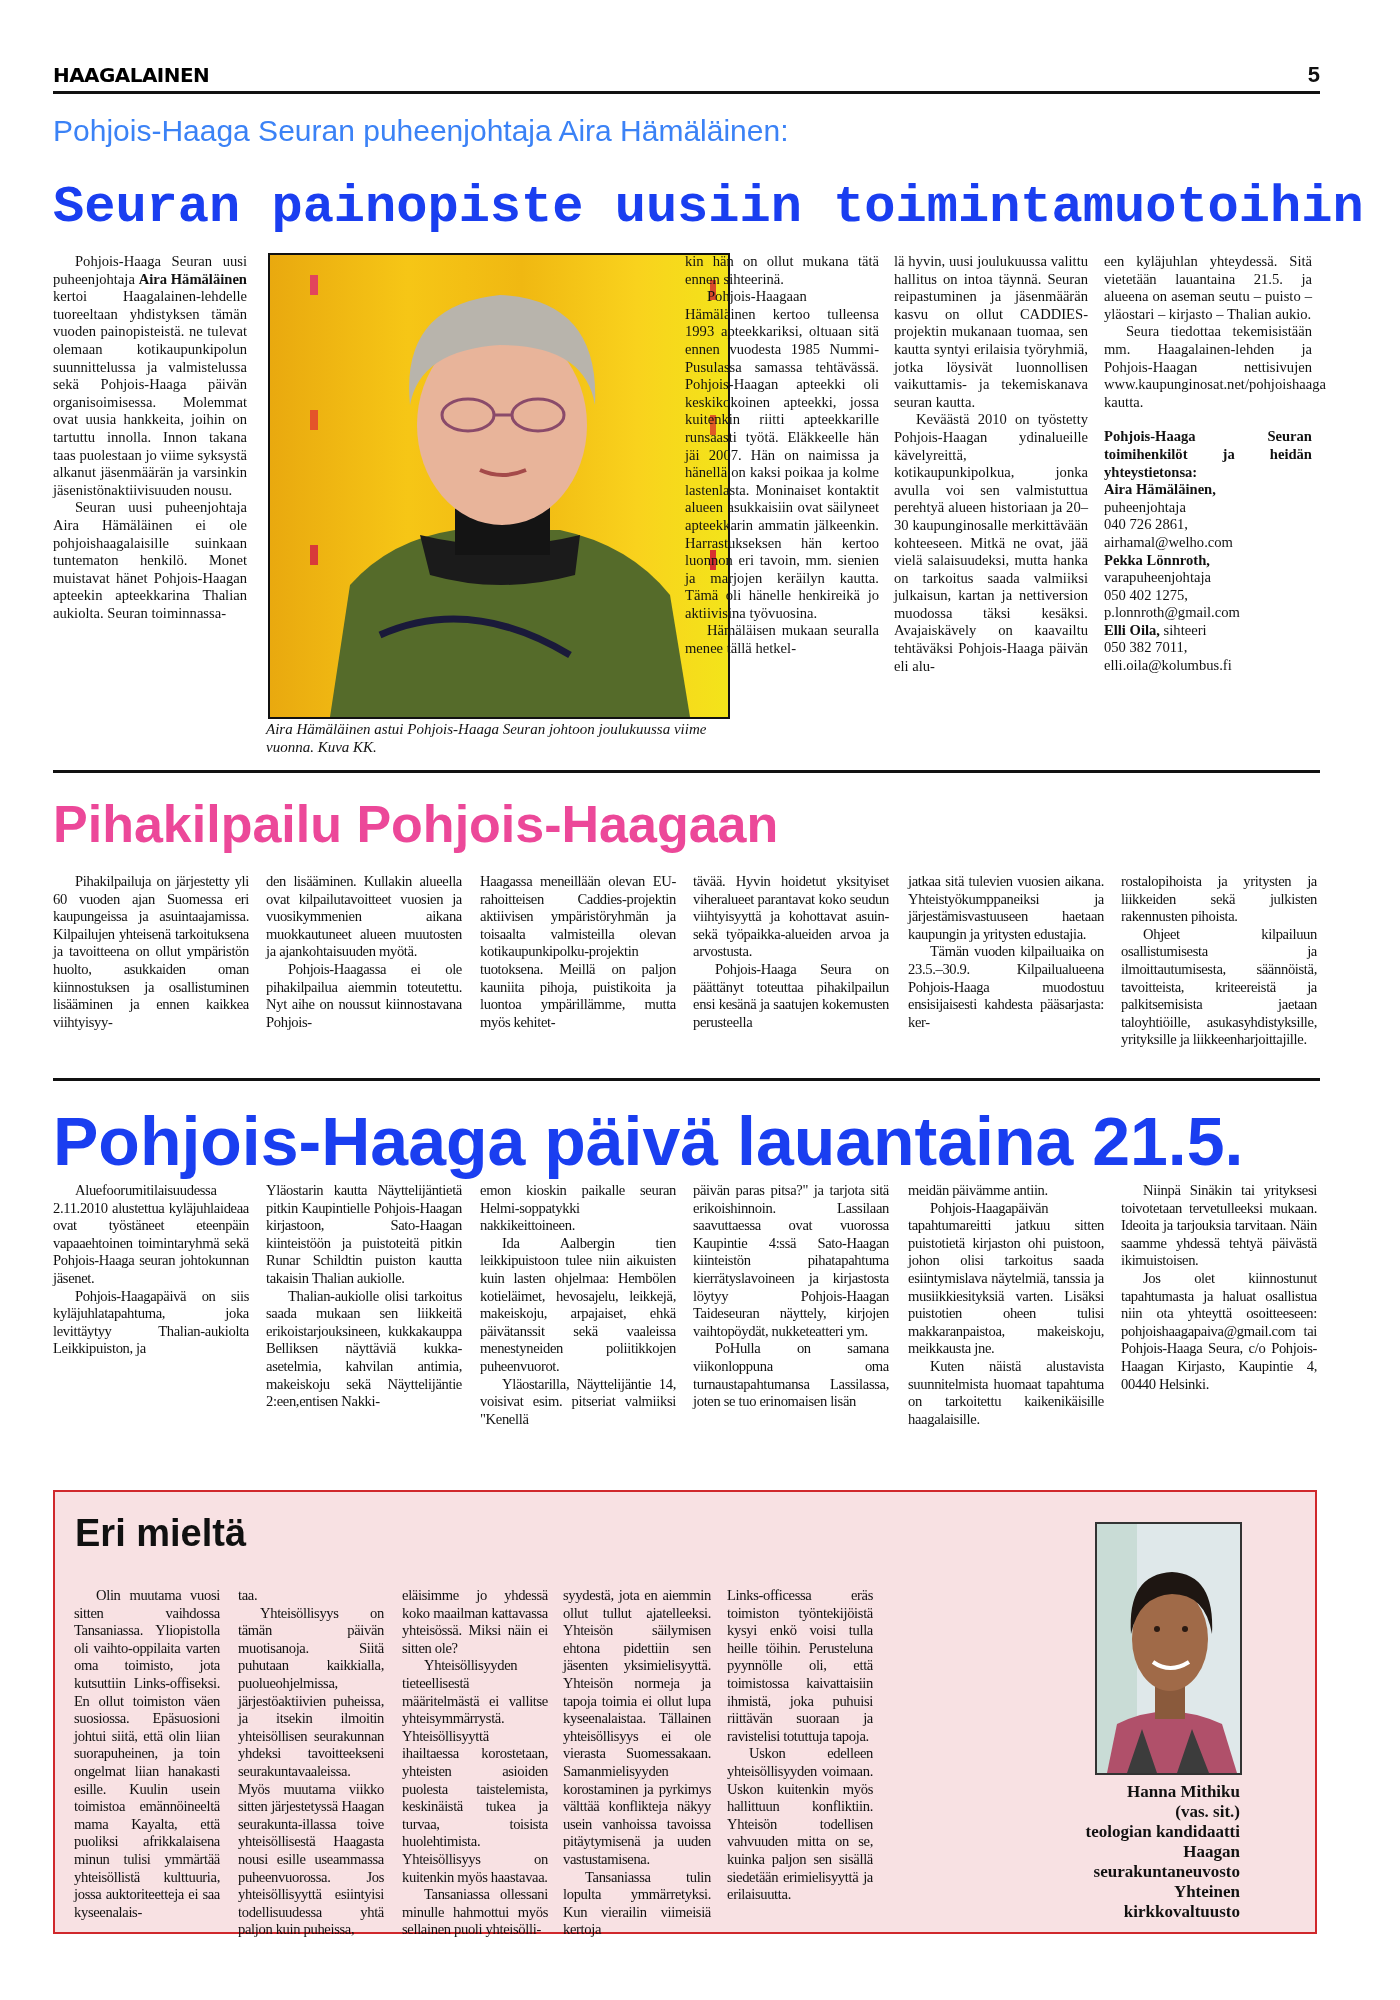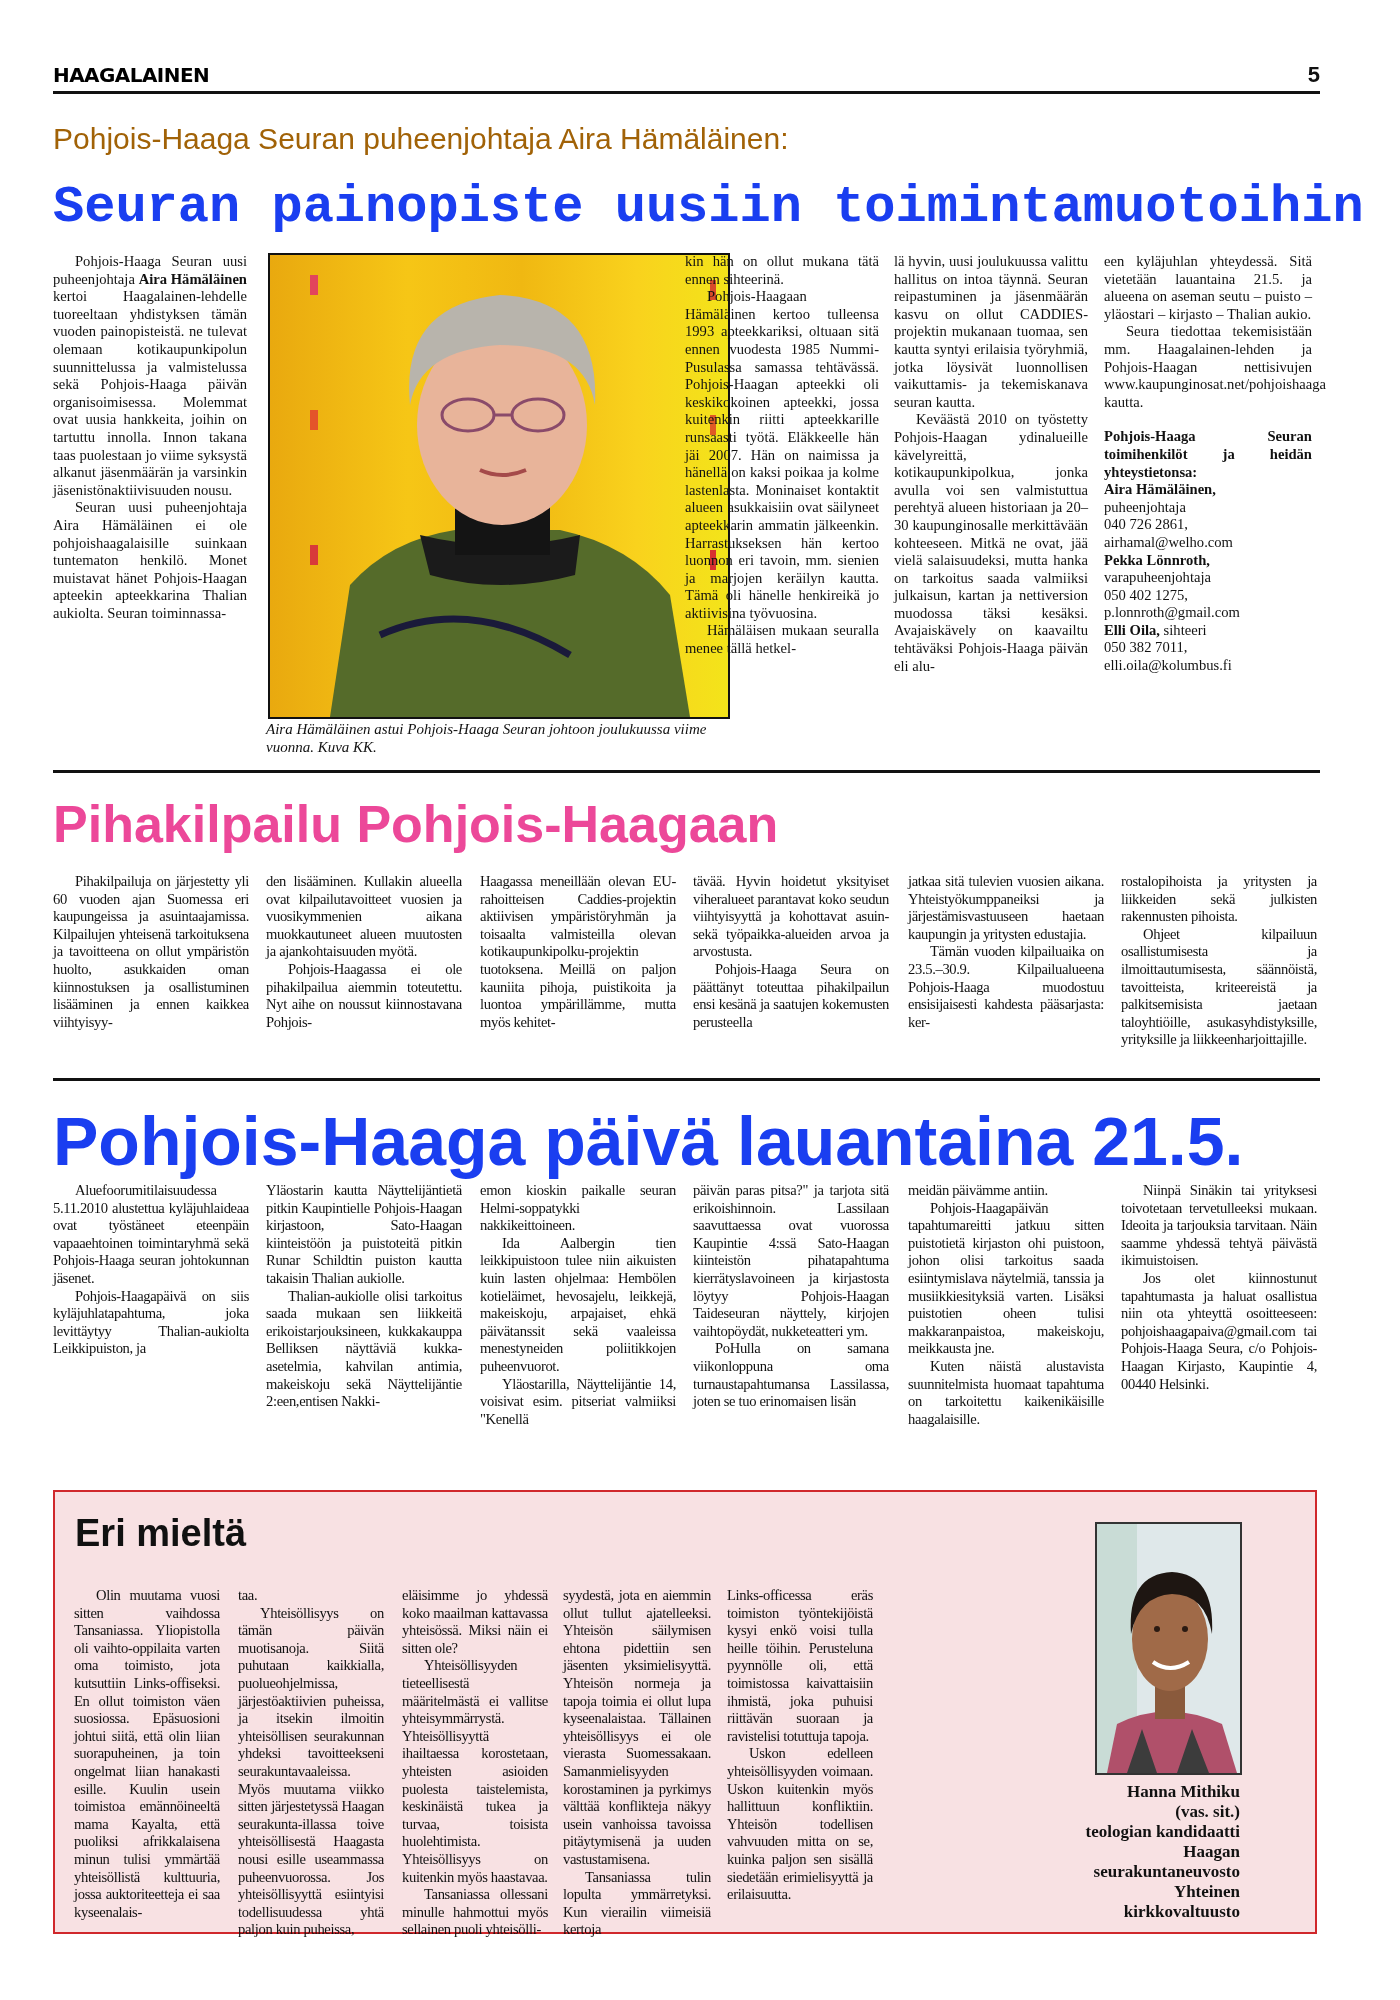--- a/index.html
+++ b/index.html
@@ -2,21 +2,21 @@
 <html><head>
 <meta charset="utf-8">
 <style>
   html, body { margin:0; padding:0; background:#ffffff; }
   body { width:1400px; height:2000px; position:relative; overflow:hidden; font-family:"Liberation Serif", serif; color:#111; }
   .page { position:absolute; left:53px; top:0; width:1267px; height:2000px; }
   .masthead { position:absolute; top:62px; left:0; width:1267px; height:30px; }
   .masthead .brand { position:absolute; left:0; top:2px; font-family:"DejaVu Sans", sans-serif; font-weight:900; font-size:19px; letter-spacing:-0.5px; transform:scaleX(1.05); transform-origin:left; color:#000; }
   .masthead .pageno { position:absolute; right:0; top:0; font-family:"Liberation Sans", sans-serif; font-weight:bold; font-size:22px; }
   .rule { position:absolute; left:0; width:1267px; height:3px; background:#111; }
-  .kicker { position:absolute; left:0; top:122px; font-family:"Liberation Sans", sans-serif; font-size:30px; color:#a16207; }
+  .kicker { position:absolute; left:0; top:114px; font-family:"Liberation Sans", sans-serif; font-size:30px; color:#3b82f6; }
   .h-blue { position:absolute; left:0; font-family:"Liberation Sans", sans-serif; font-weight:bold; color:#1a3ef0; white-space:nowrap; }
   .h-green { position:absolute; left:0; font-family:"Liberation Sans", sans-serif; font-weight:bold; color:#ec4899; white-space:nowrap; }
   .col { position:absolute; font-size:14.6px; line-height:17.6px; text-align:justify; hyphens:manual; }
   .col p { margin:0; text-indent:22px; }
   .col p.noind { text-indent:0; }
   .col .gap { height:17px; }
   .condensed { font-family:"Liberation Serif", serif; letter-spacing:-0.35px; }
   .photo1 { position:absolute; left:215px; top:253px; width:458px; height:462px; border:2px solid #111; overflow:hidden; background:#f2c515; }
   .caption { position:absolute; left:213px; top:720px; width:470px; font-style:italic; font-size:15px; line-height:18px; }
   .contacts b { font-weight:bold; }
@@ -140,21 +140,21 @@
   <div class="col condensed" style="left:1068px; top:873px; width:196px;">
     <p class="noind">rostalopihoista ja yritysten ja liikkeiden sekä julkisten rakennusten pihoista.</p>
     <p>Ohjeet kilpailuun osallistumisesta ja ilmoittautumisesta, säännöistä, tavoitteista, kriteereistä ja palkitsemisista jaetaan taloyhtiöille, asukasyhdistyksille, yrityksille ja liikkeenharjoittajille.</p>
   </div>
 
   <div class="rule" style="top:1078px;"></div>
 
   <div class="h-blue" style="top:1102px; font-size:68px;">Pohjois-Haaga päivä lauantaina 21.5.</div>
 
   <div class="col condensed" style="left:0; top:1182px; width:196px;">
-    <p>Aluefoorumitilaisuudessa 5.11.2010 alustettua kyläjuhlaideaa ovat työstäneet eteenpäin vapaaehtoinen toimintaryhmä sekä Pohjois-Haaga seuran johtokunnan jäsenet.</p>
+    <p>Aluefoorumitilaisuudessa 2.11.2010 alustettua kyläjuhlaideaa ovat työstäneet eteenpäin vapaaehtoinen toimintaryhmä sekä Pohjois-Haaga seuran johtokunnan jäsenet.</p>
     <p>Pohjois-Haagapäivä on siis kyläjuhlatapahtuma, joka levittäytyy Thalian-aukiolta Leikkipuiston, ja</p>
   </div>
   <div class="col condensed" style="left:213px; top:1182px; width:196px;">
     <p class="noind">Yläostarin kautta Näyttelijäntietä pitkin Kaupintielle Pohjois-Haagan kirjastoon, Sato-Haagan kiinteistöön ja puistoteitä pitkin Runar Schildtin puiston kautta takaisin Thalian aukiolle.</p>
     <p>Thalian-aukiolle olisi tarkoitus saada mukaan sen liikkeitä erikoistarjouksineen, kukkakauppa Belliksen näyttäviä kukka-asetelmia, kahvilan antimia, makeiskoju sekä Näyttelijäntie 2:een,entisen Nakki-</p>
   </div>
   <div class="col condensed" style="left:427px; top:1182px; width:196px;">
     <p class="noind">emon kioskin paikalle seuran Helmi-soppatykki nakkikeittoineen.</p>
     <p>Ida Aalbergin tien leikkipuistoon tulee niin aikuisten kuin lasten ohjelmaa: Hembölen kotieläimet, hevosajelu, leikkejä, makeiskoju, arpajaiset, ehkä päivätanssit sekä vaaleissa menestyneiden poliitikkojen puheenvuorot.</p>
     <p>Yläostarilla, Näyttelijäntie 14, voisivat esim. pitseriat valmiiksi "Kenellä</p>

